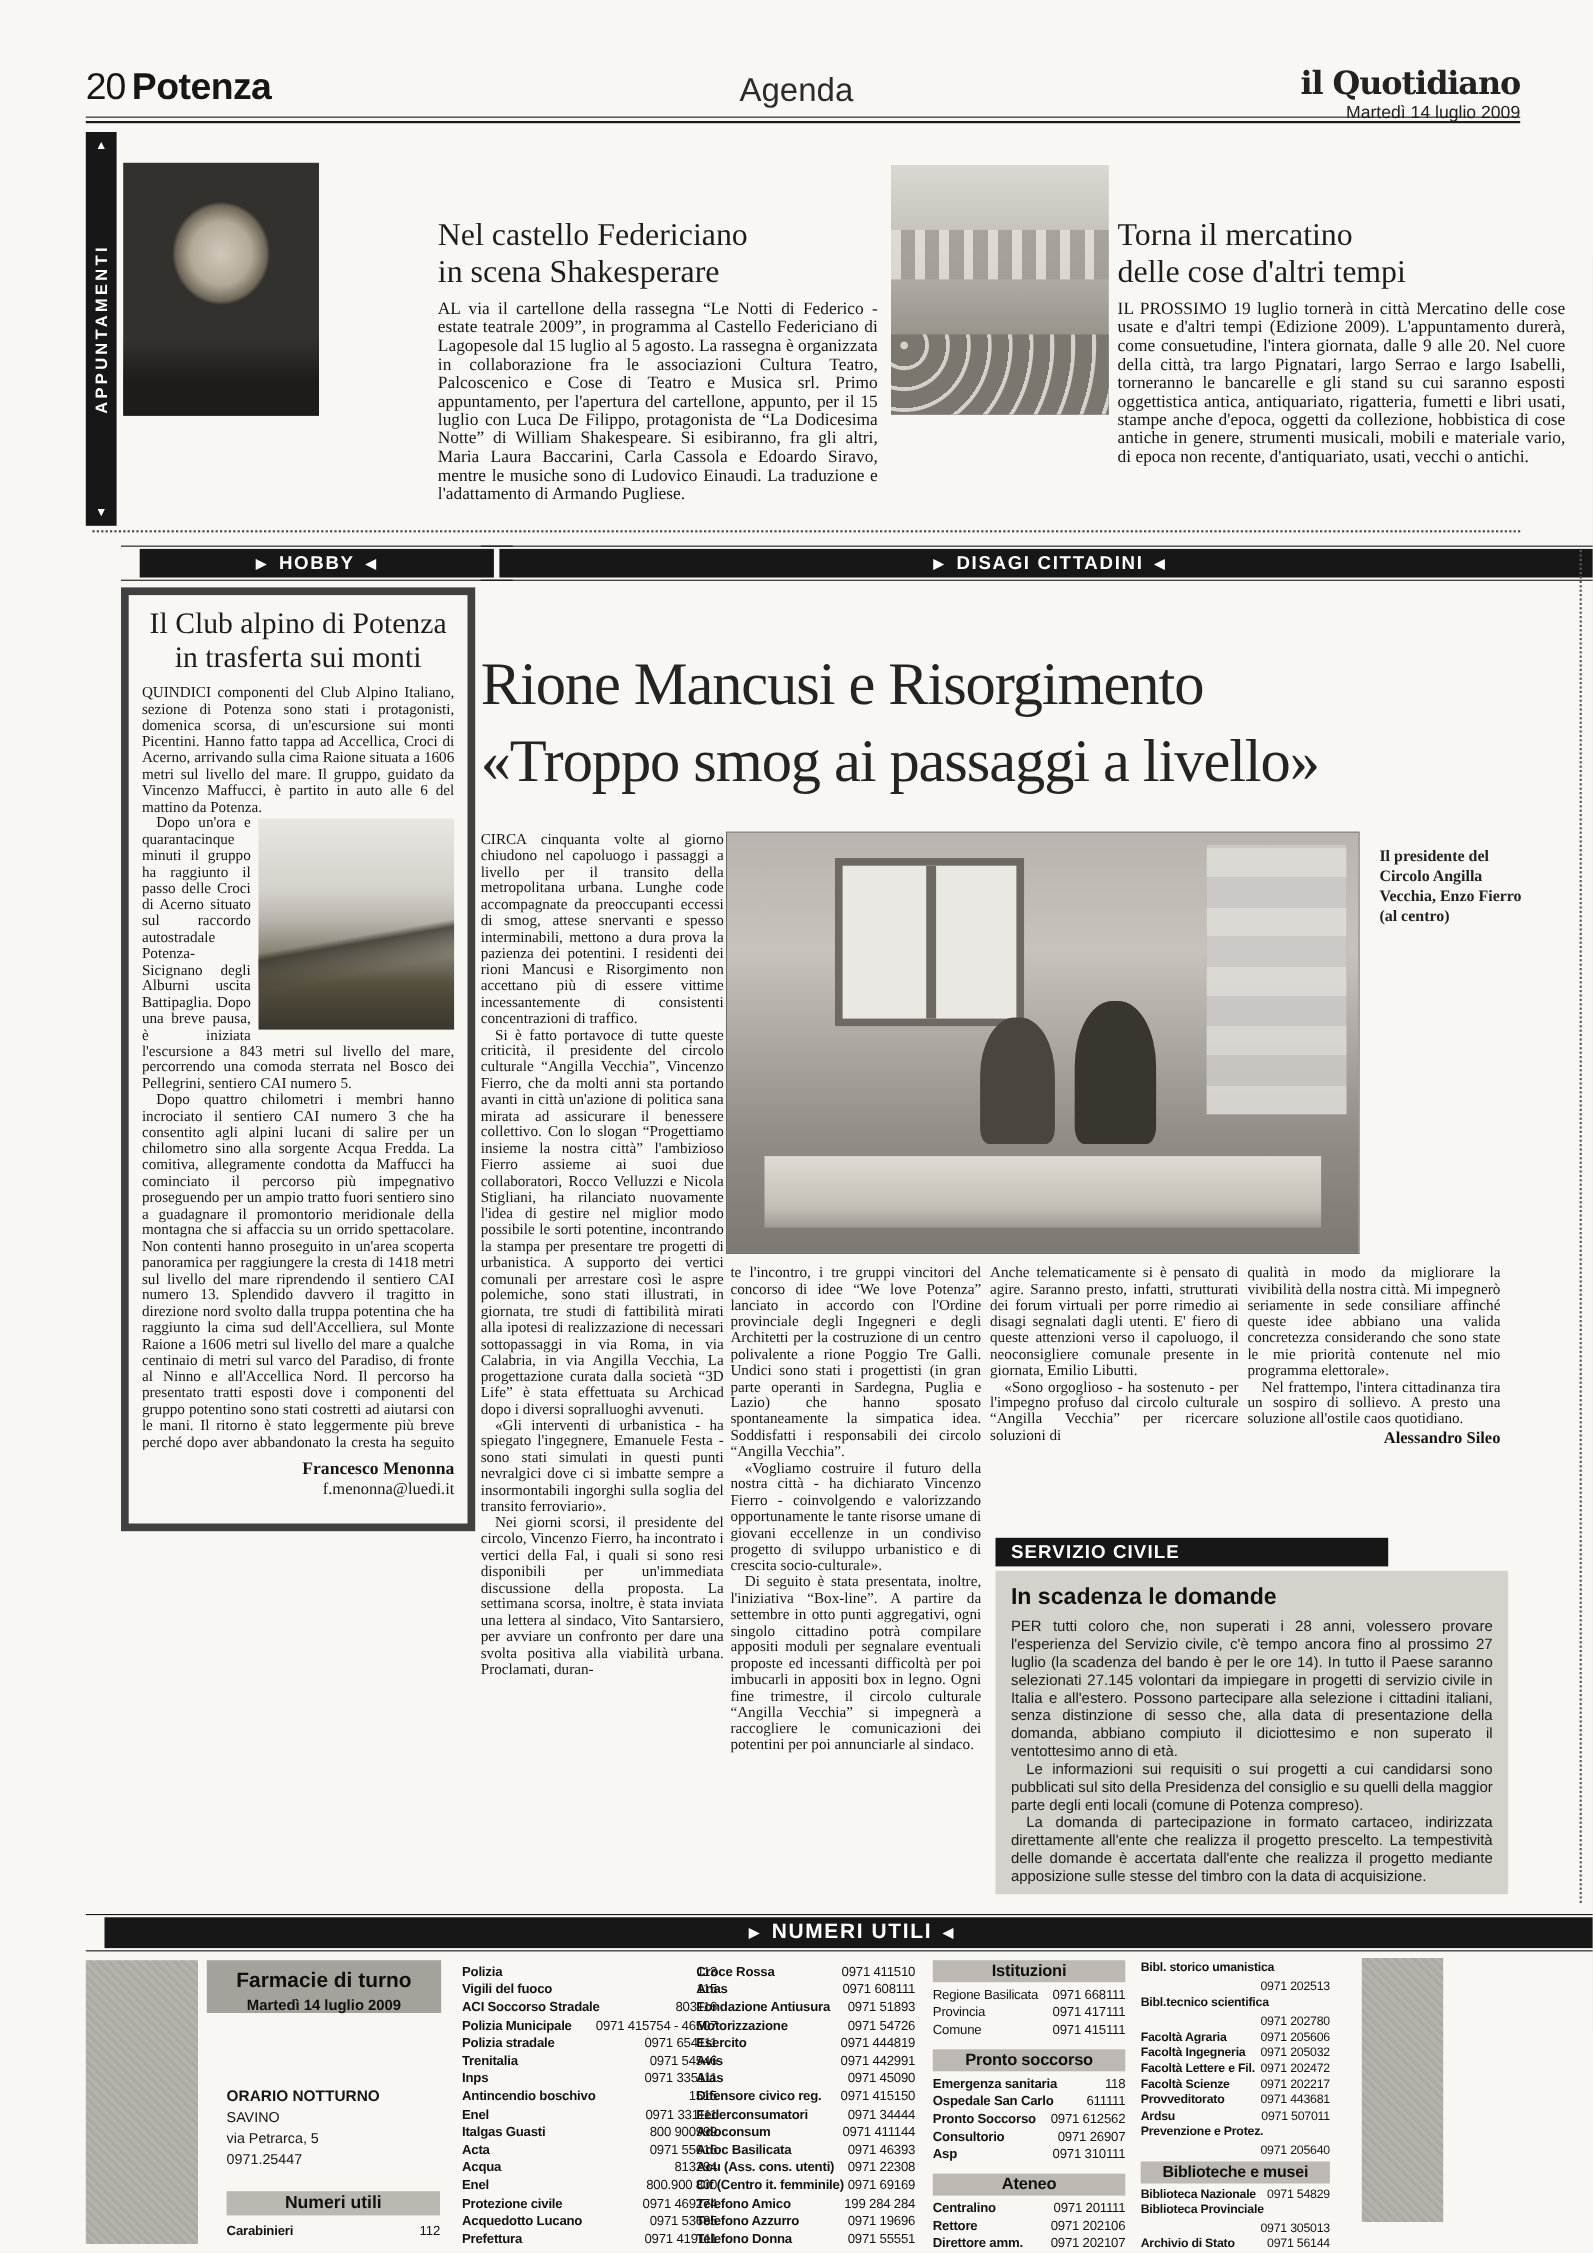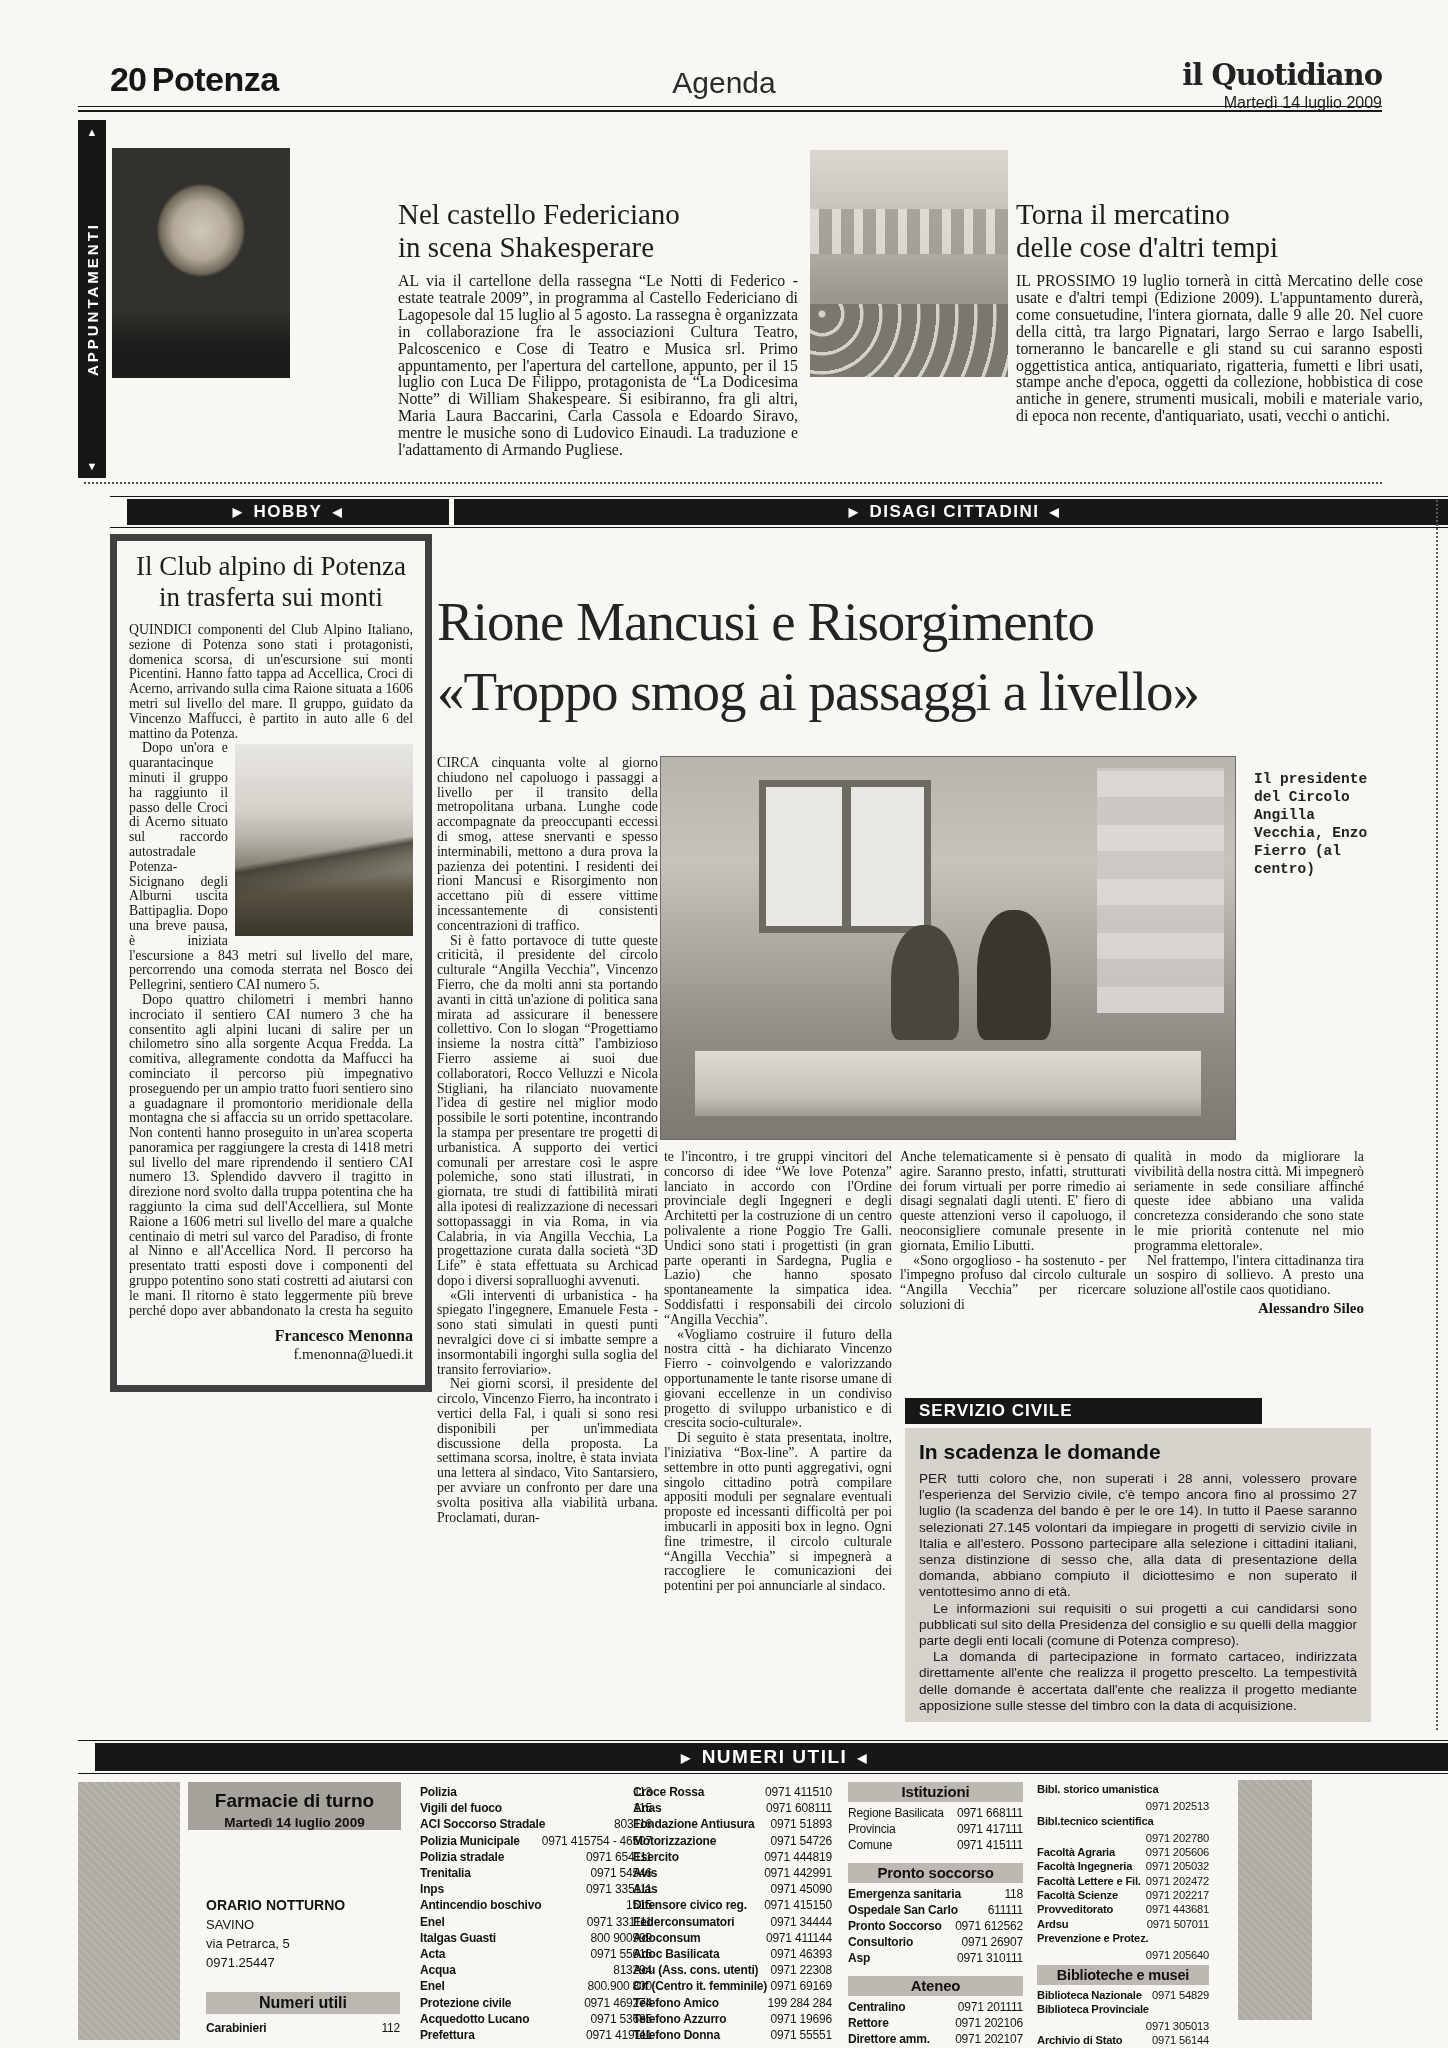--- a/index.html
+++ b/index.html
@@ -1,21 +1,21 @@
 <!DOCTYPE html>
 <html><head>
 <meta charset="utf-8">
 <style>
   html,body{margin:0;padding:0;background:#e8e6e2;}
   .page{position:relative;width:1448px;height:2048px;margin:0 auto;background:#f8f7f3;color:#161616;overflow:hidden;font-family:"Liberation Serif",serif;}
   .abs{position:absolute;}
 
   
   .hdr-left{left:78px;top:60px;font-family:"Liberation Sans",sans-serif;font-size:34px;}
-  .hdr-num{font-weight:700;letter-spacing:-1px;margin-left:32px;}
+  .hdr-num{font-weight:400;letter-spacing:-1px;}
   .hdr-sec{font-weight:bold;margin-left:6px;letter-spacing:-0.5px;}
   .hdr-center{left:0;right:0;top:66px;text-align:center;font-family:"Liberation Sans",sans-serif;font-size:30px;color:#2b2b2b;}
   .hdr-right{right:66px;top:58px;text-align:right;}
   .masthead{font-family:"DejaVu Serif",serif;font-weight:bold;font-size:29px;letter-spacing:-1px;color:#222;}
   .hdr-date{font-family:"Liberation Sans",sans-serif;font-size:16px;margin-top:2px;color:#222;}
   .hdr-rule{left:78px;right:66px;top:106px;height:3px;border-top:1px solid #1a1a1a;border-bottom:2px solid #1a1a1a;}
 
   
   .barwrap{border-top:1px solid #161616;border-bottom:1px solid #161616;padding:2px 17px;}
   .bar{background:#171717;color:#fff;font-family:"Liberation Sans",sans-serif;font-weight:bold;text-align:center;font-size:17px;letter-spacing:1.5px;line-height:26px;height:26px;}
@@ -56,21 +56,21 @@
   .hl{left:437px;width:1001px;text-align:left;font-size:55px;line-height:60px;color:#242424;letter-spacing:-1px;}
   .hl1{top:592px;}
   .hl2{top:662px;}
   .ph-main{left:660px;top:756px;width:576px;height:384px;background:linear-gradient(180deg,#b9b5ae 0%,#c7c3bc 28%,#aaa69f 52%,#928e87 72%,#7d7972 100%);border:1px solid #6b6b6b;overflow:hidden;}
   .ph-main .window{position:absolute;left:17%;top:6%;width:30%;height:40%;background:#eae8e2;border:7px solid #6e6a63;box-sizing:border-box;}
   .ph-main .window:before{content:"";position:absolute;left:48%;top:0;width:6%;height:100%;background:#6e6a63;}
   .ph-main .posterwall{position:absolute;right:2%;top:3%;width:22%;height:64%;background:#b2aea7;background-image:linear-gradient(0deg,rgba(255,255,255,.45) 0 0),repeating-linear-gradient(0deg,#c6c2bb 0 26px,#a5a19a 26px 54px);opacity:.85;}
   .ph-main .fig1{position:absolute;left:40%;top:44%;width:12%;height:30%;background:#4a463f;border-radius:46% 46% 12% 12%;}
   .ph-main .fig2{position:absolute;left:55%;top:40%;width:13%;height:34%;background:#39352f;border-radius:46% 46% 12% 12%;}
   .ph-main .counter{position:absolute;left:6%;bottom:6%;width:88%;height:17%;background:linear-gradient(180deg,#dfdad2 0%,#c4bfb7 70%,#a09b93 100%);}
-  .main-caption{left:1254px;top:770px;width:138px;font-family:Liberation Mono, monospace;font-weight:bold;font-size:14.5px;line-height:18px;color:#222;}
+  .main-caption{left:1254px;top:770px;width:138px;font-family:Liberation Serif, serif;font-weight:bold;font-size:14.5px;line-height:18px;color:#222;}
   .newscol{font-size:13.8px;line-height:14.8px;text-align:justify;overflow:hidden;}
   .newscol p{margin:0;text-indent:13px;}
   .newscol p:first-of-type{text-indent:0;}
   .col1{left:437px;top:756px;width:221px;height:966px;}
   .col2{left:664px;top:1150px;width:228px;height:556px;}
   .col3{left:900px;top:1150px;width:226px;height:246px;}
   .col4{left:1134px;top:1150px;width:230px;height:280px;}
   .sileo{text-align:right;font-weight:bold;font-size:15px;margin-top:3px;text-indent:0;}
   .vdots{left:1436px;top:500px;width:0;height:1230px;border-left:2px dotted #5a5a5a;}
 

